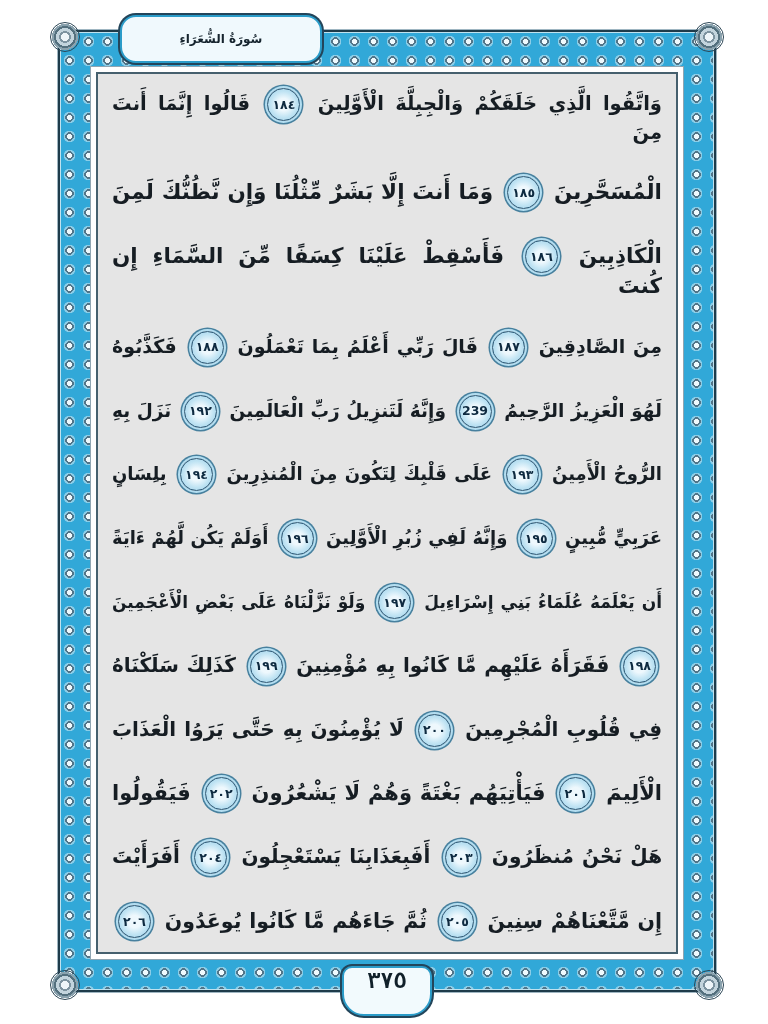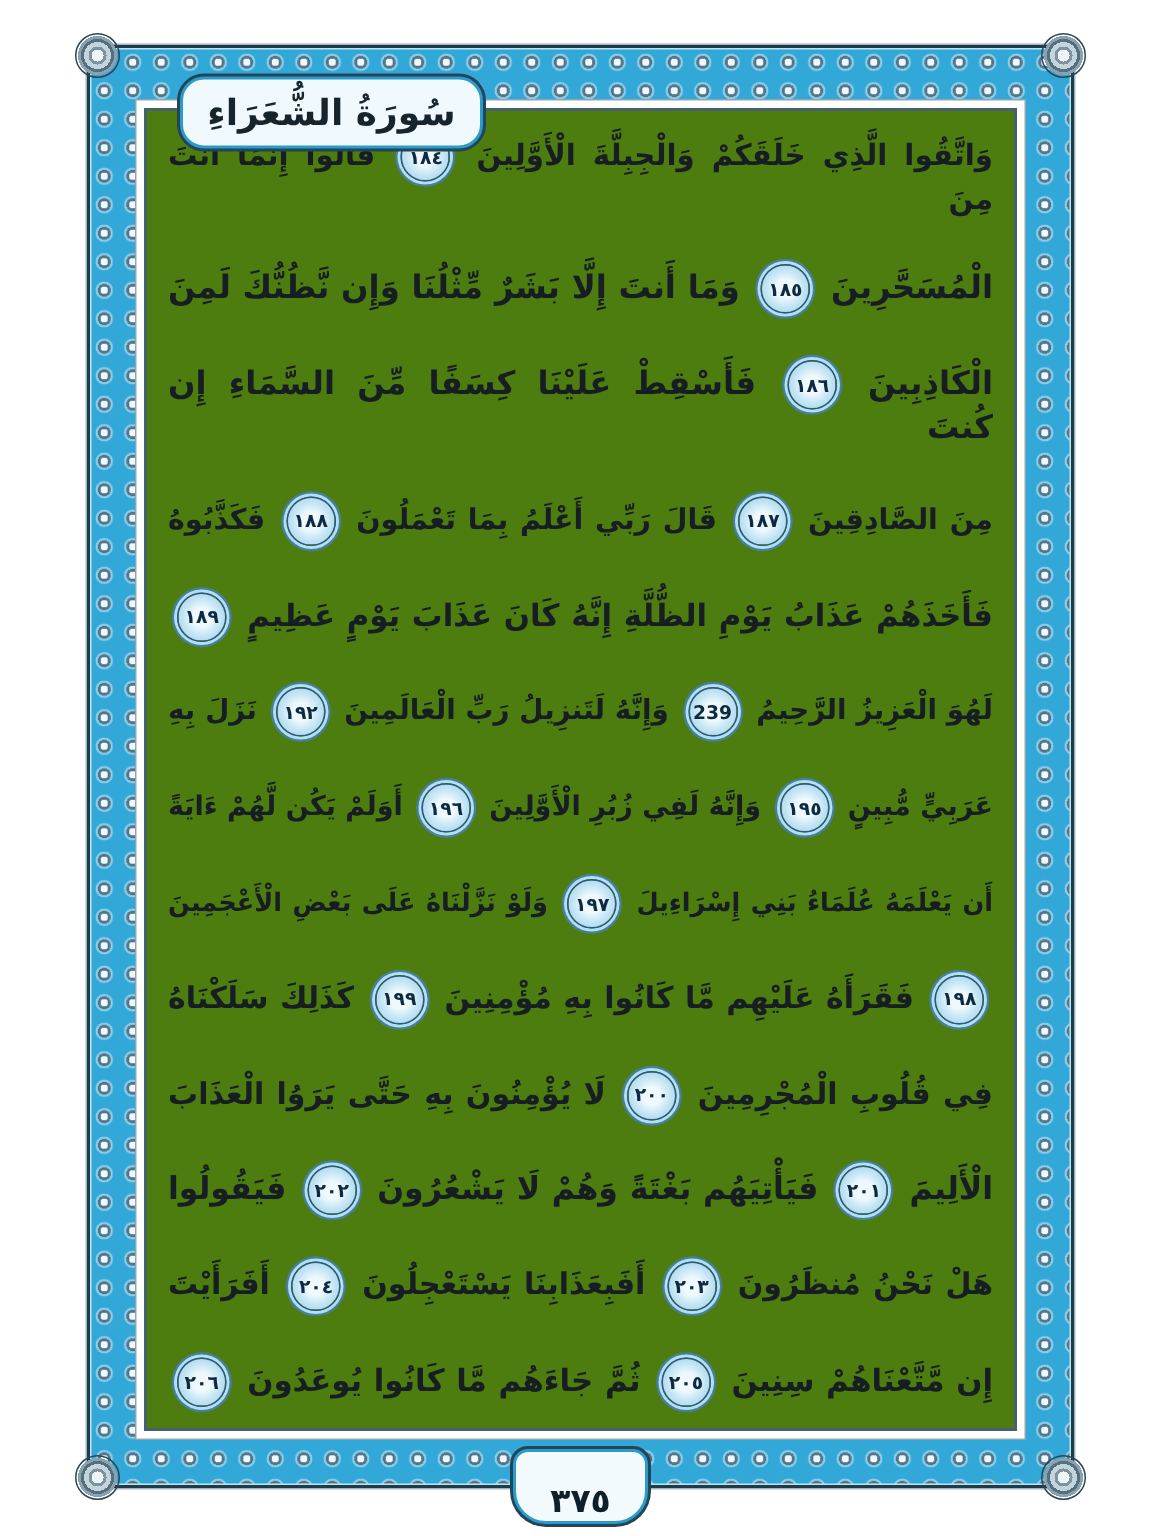--- a/index.html
+++ b/index.html
@@ -19,34 +19,34 @@
   
   .rosette{position:absolute;width:28px;height:28px;border-radius:50%;
            background:radial-gradient(circle,#eef5f9 0 4px,#7d93a0 4px 6px,#c3d4dd 6px 9px,#54707e 9px 11px,#8aa2ae 11px 13px,transparent 13px);
            border:1px solid #2c4656;}
   .rosette.tl{left:-10px;top:-10px}.rosette.tr{right:-10px;top:-10px}
   .rosette.bl{left:-10px;bottom:-10px}.rosette.br{right:-10px;bottom:-10px}
   
   .tab{position:absolute;top:-17px;height:44px;background:#f0f9fd;
        border:2px solid #2b9cc9;border-radius:16px;box-shadow:0 0 0 2px #23455a;
        display:flex;align-items:center;justify-content:center;
-       font-weight:bold;font-size:24px;color:#16242e;z-index:3;margin-top:36px;}
+       font-weight:bold;font-size:12px;color:#16242e;z-index:3;}
   .tab-surah{left:60px;width:198px;}
   .tab-juz{right:54px;width:202px;}
   
   .page-tab{position:absolute;bottom:-26px;left:50%;transform:translateX(-50%);
             width:86px;height:46px;background:#f2fafd;
             border:2px solid #2b9cc9;border-radius:10px 10px 22px 22px;
             box-shadow:0 0 0 2px #23455a;
-            display:flex;align-items:flex-end;justify-content:center;
-            font-weight:bold;font-size:22px;color:#10202a;z-index:3;}
+            display:flex;align-items:flex-start;justify-content:center;
+            font-weight:bold;font-size:22px;color:#10202a;z-index:3;font-family:Liberation Mono, monospace;}
   
   .inner{position:absolute;left:30px;right:30px;top:34px;bottom:30px;
          background:#ffffff;padding:5px;border:1px solid #8fa5b2;box-sizing:border-box;}
-  .panel{width:100%;height:100%;background:#4d7c0f;border:2px solid #46606e;
+  .panel{width:100%;height:100%;background:#e5e5e5;border:2px solid #46606e;
          box-sizing:border-box;display:flex;flex-direction:column;
          justify-content:space-between;padding:14px 14px;margin-left:16px;}
   
   .line{direction:rtl;text-align:justify;text-align-last:justify;
         font-family:"DejaVu Sans",sans-serif;font-weight:bold;
         font-size:24px;color:#161d23;line-height:1.25;}
   .medallion{display:inline-flex;align-items:center;justify-content:center;
              width:31px;height:31px;border-radius:50%;vertical-align:middle;
              background:radial-gradient(circle,#eef8fd 0 28%,#bfe3f3 60%,#99cde7 100%);
              border:1px solid #2c5a78;
@@ -66,22 +66,22 @@
     <div class="tab tab-surah">
       <span>سُورَةُ الشُّعَرَاءِ</span>
     </div>
 
     <div class="inner">
       <div class="panel" id="quran-panel">
           <div class="line" style="font-size: 19.5px;"><span>وَاتَّقُوا الَّذِي خَلَقَكُمْ وَالْجِبِلَّةَ الْأَوَّلِينَ</span> <span class="medallion">١٨٤</span> <span>قَالُوا إِنَّمَا أَنتَ مِنَ</span> </div>
           <div class="line" style="font-size: 21.5px;"><span>الْمُسَحَّرِينَ</span> <span class="medallion">١٨٥</span> <span>وَمَا أَنتَ إِلَّا بَشَرٌ مِّثْلُنَا وَإِن نَّظُنُّكَ لَمِنَ</span> </div>
           <div class="line" style="font-size: 21.5px;"><span>الْكَاذِبِينَ</span> <span class="medallion">١٨٦</span> <span>فَأَسْقِطْ عَلَيْنَا كِسَفًا مِّنَ السَّمَاءِ إِن كُنتَ</span> </div>
           <div class="line" style="font-size: 19px;"><span>مِنَ الصَّادِقِينَ</span> <span class="medallion">١٨٧</span> <span>قَالَ رَبِّي أَعْلَمُ بِمَا تَعْمَلُونَ</span> <span class="medallion">١٨٨</span> <span>فَكَذَّبُوهُ</span> </div>
-          <div class="line" style="font-size: 20.5px;"><span>فَأَخَذَهُمْ عَذَابُ يَوْمِ الظُّلَّةِ إِنَّهُ كَانَ عَذَابَ يَوْمٍ عَظِيمٍ</span> <span class="medallion">١٨٩</span> </div>
           <div class="line" style="font-size: 18.5px;"><span>لَهُوَ الْعَزِيزُ الرَّحِيمُ</span> <span class="medallion">239</span> <span>وَإِنَّهُ لَتَنزِيلُ رَبِّ الْعَالَمِينَ</span> <span class="medallion">١٩٢</span> <span>نَزَلَ بِهِ</span> </div>
+          <div class="line" style="font-size: 18px;"><span>الرُّوحُ الْأَمِينُ</span> <span class="medallion">١٩٣</span> <span>عَلَى قَلْبِكَ لِتَكُونَ مِنَ الْمُنذِرِينَ</span> <span class="medallion">١٩٤</span> <span>بِلِسَانٍ</span> </div>
           <div class="line" style="font-size: 18px;"><span>عَرَبِيٍّ مُّبِينٍ</span> <span class="medallion">١٩٥</span> <span>وَإِنَّهُ لَفِي زُبُرِ الْأَوَّلِينَ</span> <span class="medallion">١٩٦</span> <span>أَوَلَمْ يَكُن لَّهُمْ ءَايَةً</span> </div>
           <div class="line" style="font-size: 17px;"><span>أَن يَعْلَمَهُ عُلَمَاءُ بَنِي إِسْرَاءِيلَ</span> <span class="medallion">١٩٧</span> <span>وَلَوْ نَزَّلْنَاهُ عَلَى بَعْضِ الْأَعْجَمِينَ</span> </div>
           <div class="line" style="font-size: 20px;"><span class="medallion">١٩٨</span> <span>فَقَرَأَهُ عَلَيْهِم مَّا كَانُوا بِهِ مُؤْمِنِينَ</span> <span class="medallion">١٩٩</span> <span>كَذَلِكَ سَلَكْنَاهُ</span> </div>
           <div class="line" style="font-size: 20px;"><span>فِي قُلُوبِ الْمُجْرِمِينَ</span> <span class="medallion">٢٠٠</span> <span>لَا يُؤْمِنُونَ بِهِ حَتَّى يَرَوُا الْعَذَابَ</span> </div>
           <div class="line" style="font-size: 21px;"><span>الْأَلِيمَ</span> <span class="medallion">٢٠١</span> <span>فَيَأْتِيَهُم بَغْتَةً وَهُمْ لَا يَشْعُرُونَ</span> <span class="medallion">٢٠٢</span> <span>فَيَقُولُوا</span> </div>
           <div class="line" style="font-size: 20px;"><span>هَلْ نَحْنُ مُنظَرُونَ</span> <span class="medallion">٢٠٣</span> <span>أَفَبِعَذَابِنَا يَسْتَعْجِلُونَ</span> <span class="medallion">٢٠٤</span> <span>أَفَرَأَيْتَ</span> </div>
           <div class="line" style="font-size: 20.5px;"><span>إِن مَّتَّعْنَاهُمْ سِنِينَ</span> <span class="medallion">٢٠٥</span> <span>ثُمَّ جَاءَهُم مَّا كَانُوا يُوعَدُونَ</span> <span class="medallion">٢٠٦</span> </div>
         </div>
     </div>
 

